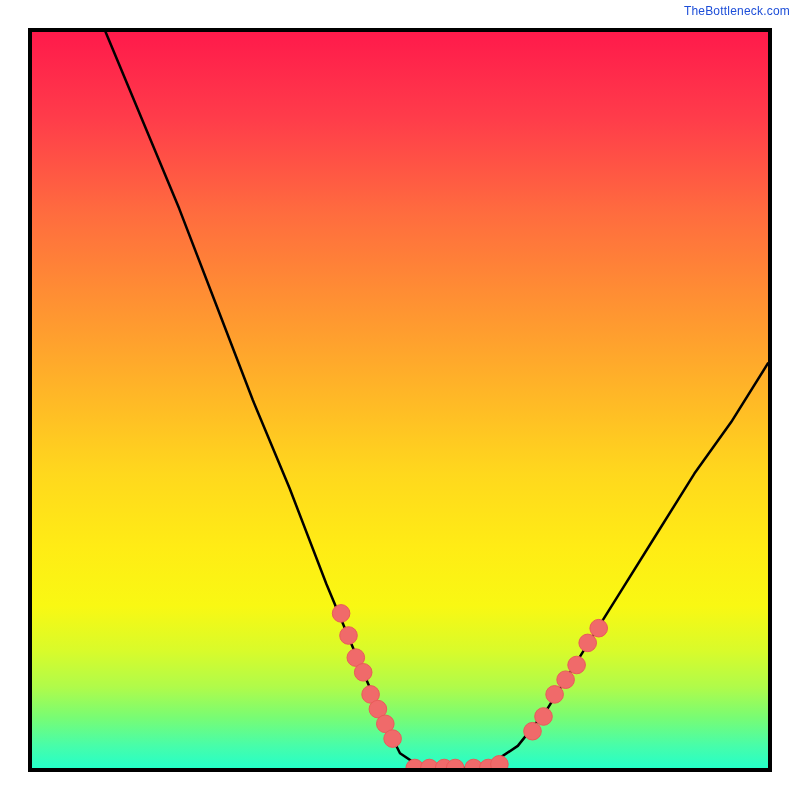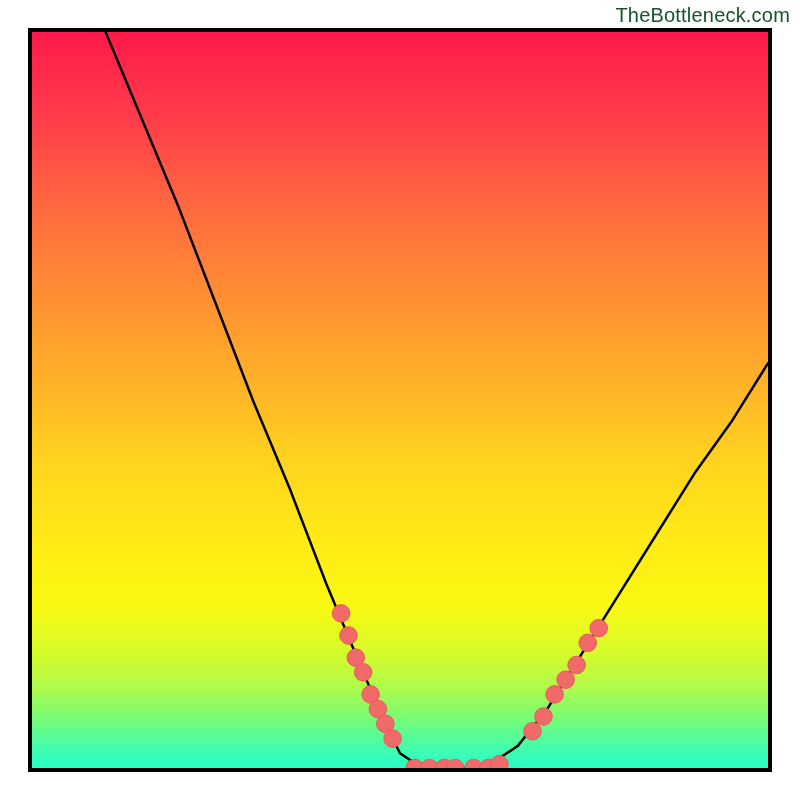--- a/index.html
+++ b/index.html
@@ -12,23 +12,23 @@
   }
   .wrap {
     position: relative;
     width: 800px;
     height: 800px;
   }
   .attribution {
     position: absolute;
     top: 4px;
     right: 10px;
-    font-size: 20px;
+    font-size: 12px;
     font-weight: 400;
-    color: #14532d;
+    color: #1d4ed8;
     letter-spacing: 0.2px;
   }
   .frame {
     position: absolute;
     left: 28px;
     top: 28px;
     width: 744px;
     height: 744px;
     border: 4px solid #000;
     box-sizing: border-box;

